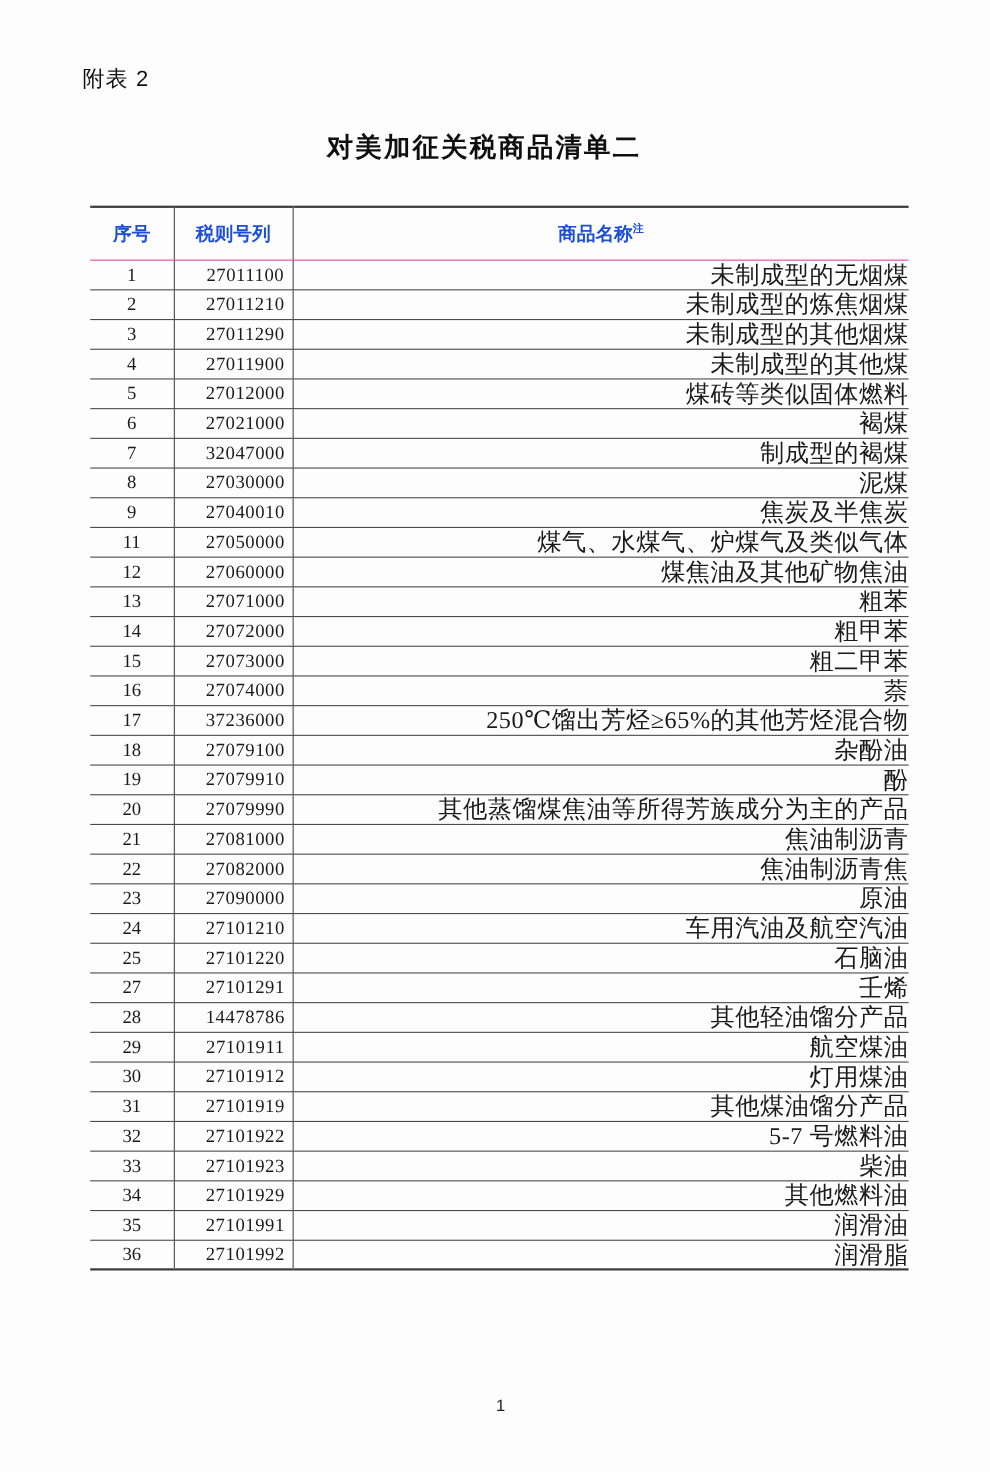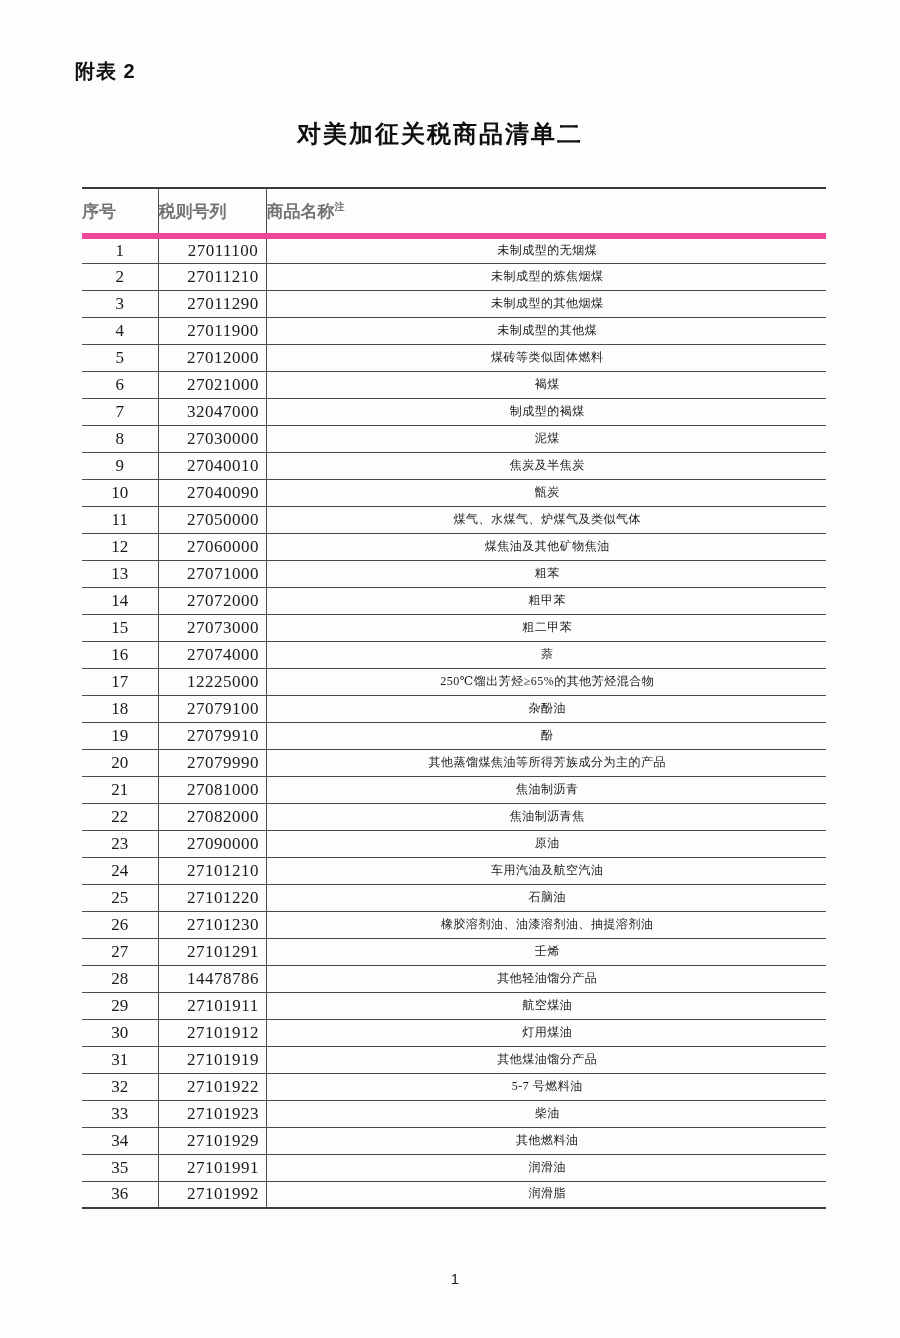--- a/index.html
+++ b/index.html
@@ -16,21 +16,21 @@
     height: 1338px;
     position: relative;
     background: #fdfdfd;
     overflow: hidden;
   }
   .appendix-label {
     position: absolute;
     left: 75px;
     top: 58px;
     font-family: "Liberation Sans", "DejaVu Sans", sans-serif;
-    font-weight: 700;
+    font-weight: 400;
     font-size: 20px;
     color: #111;
     letter-spacing: 1px;
   }
   .doc-title {
     position: absolute;
     left: 0;
     top: 118px;
     width: 880px;
     text-align: center;
@@ -48,46 +48,46 @@
     border-collapse: collapse;
     table-layout: fixed;
     font-size: 17px;
   }
   .tariff-table col.col-no   { width: 76px; }
   .tariff-table col.col-code { width: 108px; }
   .tariff-table thead tr { height: 48px; }
   .tariff-table thead th {
     font-weight: 700;
     font-size: 17px;
-    text-align: left;
+    text-align: center;
     vertical-align: middle;
     border-top: 2px solid #3a3a3a;
-    border-bottom: 6px solid #ec4899;
-    color: #737373;
+    border-bottom: 1px solid #ec4899;
+    color: #1d4ed8;
   }
   .tariff-table th sup {
     font-size: 10px;
     font-weight: 700;
     vertical-align: super;
     line-height: 0;
   }
   .tariff-table tbody tr { height: 27px; }
   .tariff-table tbody td {
     border-bottom: 1px solid #4a4a4a;
     vertical-align: middle;
     padding: 0;
     line-height: 1.15;
     color: #1a1a1a;
     overflow: hidden;
     white-space: nowrap;
   }
   .tariff-table tbody tr:last-child td { border-bottom: 2px solid #3a3a3a; }
   .tariff-table .cell-no   { text-align: center; font-size: 17px; }
   .tariff-table .cell-code { text-align: center; font-size: 17px; letter-spacing: 0.5px; padding-left: 22px; }
-  .tariff-table .cell-name { text-align: center; padding-left: 2px; font-size: 12px; letter-spacing: 0.5px; }
+  .tariff-table .cell-name { text-align: right; padding-left: 2px; font-size: 22px; letter-spacing: 0.5px; }
   .tariff-table .v-sep-right { border-right: 1px solid #4a4a4a; }
   .page-number {
     position: absolute;
     left: 0;
     top: 1270px;
     width: 910px;
     text-align: center;
     font-size: 15px;
     color: #222;
     font-family: "Liberation Sans", "DejaVu Sans", sans-serif;
@@ -158,25 +158,20 @@
           <td class="cell-no v-sep-right">8</td>
           <td class="cell-code v-sep-right">27030000</td>
           <td class="cell-name">泥煤</td>
         </tr>
         <tr>
           <td class="cell-no v-sep-right">9</td>
           <td class="cell-code v-sep-right">27040010</td>
           <td class="cell-name">焦炭及半焦炭</td>
         </tr>
         <tr>
-          <td class="cell-no v-sep-right">10</td>
-          <td class="cell-code v-sep-right">27040090</td>
-          <td class="cell-name">甑炭</td>
-        </tr>
-        <tr>
           <td class="cell-no v-sep-right">11</td>
           <td class="cell-code v-sep-right">27050000</td>
           <td class="cell-name">煤气、水煤气、炉煤气及类似气体</td>
         </tr>
         <tr>
           <td class="cell-no v-sep-right">12</td>
           <td class="cell-code v-sep-right">27060000</td>
           <td class="cell-name">煤焦油及其他矿物焦油</td>
         </tr>
         <tr>
@@ -194,21 +189,21 @@
           <td class="cell-code v-sep-right">27073000</td>
           <td class="cell-name">粗二甲苯</td>
         </tr>
         <tr>
           <td class="cell-no v-sep-right">16</td>
           <td class="cell-code v-sep-right">27074000</td>
           <td class="cell-name">萘</td>
         </tr>
         <tr>
           <td class="cell-no v-sep-right">17</td>
-          <td class="cell-code v-sep-right">12225000</td>
+          <td class="cell-code v-sep-right">37236000</td>
           <td class="cell-name">250℃馏出芳烃≥65%的其他芳烃混合物</td>
         </tr>
         <tr>
           <td class="cell-no v-sep-right">18</td>
           <td class="cell-code v-sep-right">27079100</td>
           <td class="cell-name">杂酚油</td>
         </tr>
         <tr>
           <td class="cell-no v-sep-right">19</td>
           <td class="cell-code v-sep-right">27079910</td>
@@ -238,25 +233,20 @@
           <td class="cell-no v-sep-right">24</td>
           <td class="cell-code v-sep-right">27101210</td>
           <td class="cell-name">车用汽油及航空汽油</td>
         </tr>
         <tr>
           <td class="cell-no v-sep-right">25</td>
           <td class="cell-code v-sep-right">27101220</td>
           <td class="cell-name">石脑油</td>
         </tr>
         <tr>
-          <td class="cell-no v-sep-right">26</td>
-          <td class="cell-code v-sep-right">27101230</td>
-          <td class="cell-name">橡胶溶剂油、油漆溶剂油、抽提溶剂油</td>
-        </tr>
-        <tr>
           <td class="cell-no v-sep-right">27</td>
           <td class="cell-code v-sep-right">27101291</td>
           <td class="cell-name">壬烯</td>
         </tr>
         <tr>
           <td class="cell-no v-sep-right">28</td>
           <td class="cell-code v-sep-right">14478786</td>
           <td class="cell-name">其他轻油馏分产品</td>
         </tr>
         <tr>

